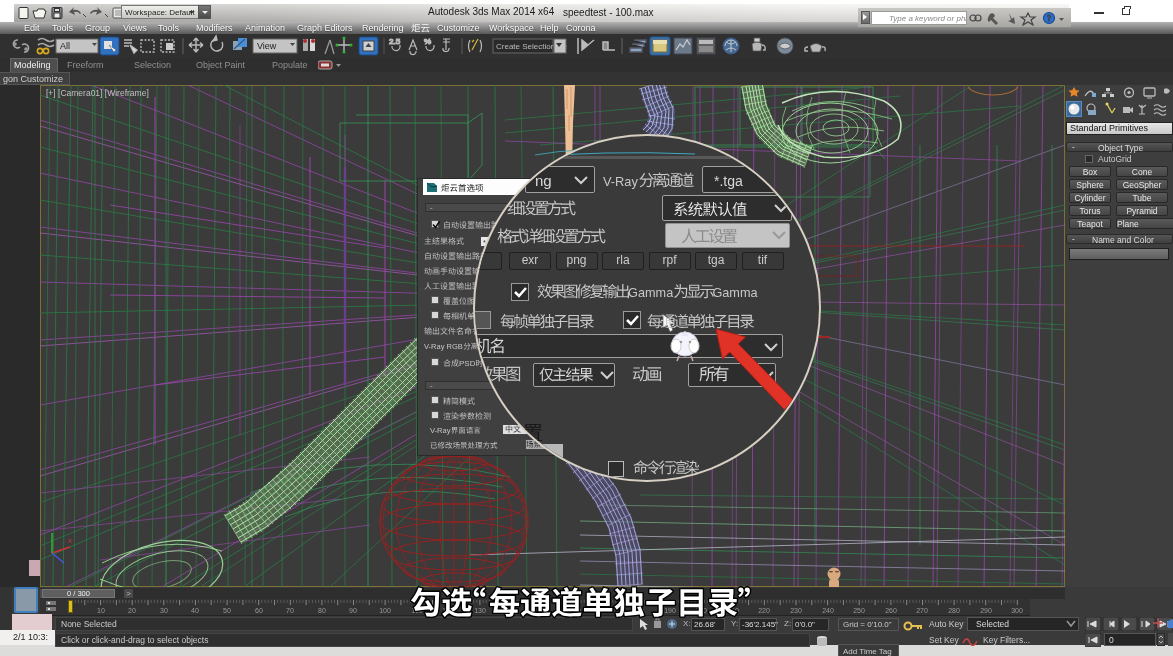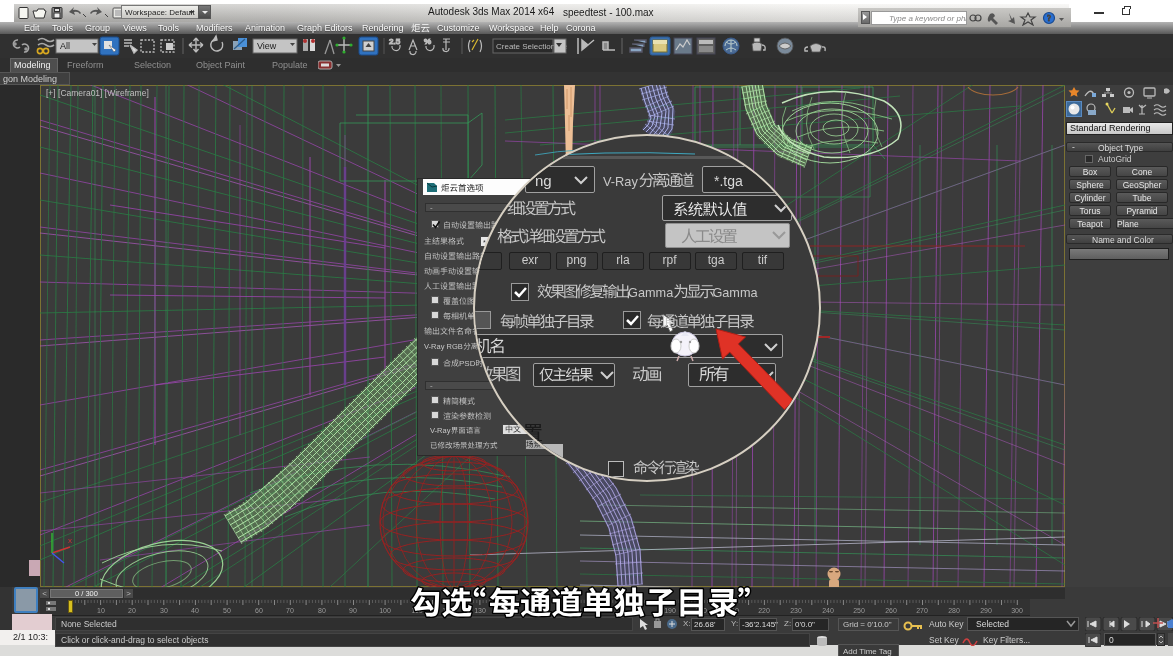--- a/index.html
+++ b/index.html
@@ -278,21 +278,21 @@
 <div class="tx" style="left:134px;top:60px;font-size:9px;color:#909090">Selection</div>
 <div class="tx" style="left:196px;top:60px;font-size:9px;color:#909090">Object Paint</div>
 <div class="tx" style="left:272px;top:60px;font-size:9px;color:#909090">Populate</div>
 <svg class="ab" style="left:318px;top:60px" width="26" height="10">
     <rect x="0" y="1" width="14" height="8" rx="2" fill="#8a3030" stroke="#aaa" stroke-width="1"></rect>
     <rect x="3" y="3.5" width="8" height="3" fill="#ddd"></rect>
     <path d="M18 4 l5 0 -2.5 3 z" fill="#999"></path>
   </svg>
 <div class="ab" style="left:0;top:72px;width:1173px;height:13px;background:#333333"></div>
 <div class="ab" style="left:0;top:72px;width:70px;height:13px;background:#3f3f3f;border:1px solid #555;border-left:none"></div>
-<div class="tx" style="left:3px;top:73.5px;font-size:9px;color:#cfcfcf">gon Modeling</div>
+<div class="tx" style="left:3px;top:73.5px;font-size:9px;color:#cfcfcf">gon Customize</div>
 <div class="ab" style="left:0;top:85px;width:40px;height:525px;background:#2a2a2a"></div>
 <div class="ab" style="left:29px;top:560px;width:11px;height:16px;background:#c9a8b4"></div>
 <svg class="ab" style="left:40px;top:85px" width="1025" height="502" viewBox="0 0 1025 502">
     <rect width="1025" height="502" fill="#3b3b3b" stroke="#7c7233" stroke-width="2"></rect>
     <g opacity="0.88">
       <line x1="0" y1="-70" x2="540" y2="186" stroke="#a348b8" stroke-width="1" opacity="0.8"></line>
       <line x1="0" y1="-20" x2="540" y2="192" stroke="#a348b8" stroke-width="1" opacity="0.8"></line>
       <line x1="0" y1="35" x2="540" y2="197" stroke="#a348b8" stroke-width="1" opacity="0.8"></line>
       <line x1="0" y1="41" x2="540" y2="198" stroke="#b75cc9" stroke-width="1" opacity="0.75"></line>
       <line x1="0" y1="88" x2="540" y2="202" stroke="#a348b8" stroke-width="1" opacity="0.8"></line>
@@ -618,21 +618,21 @@
 <circle cx="8" cy="8" r="5.5" fill="#e8e8e8"></circle>
     <circle cx="6.5" cy="6.5" r="2" fill="#fff"></circle>
 <circle cx="25" cy="7" r="4" fill="none" stroke="#bbb" stroke-width="1.2"></circle>
     <rect x="22" y="9" width="8" height="5" fill="#88a8c8"></rect>
 <path d="M41 3 l5 9 M46 12 l3 -5" stroke="#d8c858" stroke-width="1.4" fill="none"></path>
     <circle cx="41" cy="3" r="1.5" fill="#e8d860"></circle>
 <path d="M57 6 h7 v6 h-7 z M64 8 l3 -2 v6 l-3 -2" fill="#bbb"></path>
 <path d="M76 4 v9 M73 13 h6 M76 7 l4 -3 M76 7 l-3 -3" stroke="#bbb" fill="none" stroke-width="1.2"></path>
 <path d="M88 5 q3 -2.5 6 0 q3 2.5 6 0 M88 9 q3 -2.5 6 0 q3 2.5 6 0 M88 13 q3 -2.5 6 0 q3 2.5 6 0" stroke="#bbb" fill="none" stroke-width="1.1"></path>
 </svg>
-<div class="ab" style="left:1066px;top:122px;width:107px;height:13px;background:linear-gradient(#e8e8e8,#c8c8c8);border:1px solid #222;font-size:9px;color:#111;line-height:11px;padding-left:3px">Standard Rendering</div>
+<div class="ab" style="left:1066px;top:122px;width:107px;height:13px;background:linear-gradient(#e8e8e8,#c8c8c8);border:1px solid #222;font-size:9px;color:#111;line-height:11px;padding-left:3px">Standard Primitives</div>
 <div class="ab" style="left:1066px;top:142px;width:107px;height:10px;background:linear-gradient(#555,#3f3f3f);border:1px solid #2a2a2a;border-radius:2px"></div>
 <div class="tx" style="left:1072px;top:142px;font-size:8.5px;color:#ddd">-</div>
 <div class="tx" style="left:1098px;top:142.5px;font-size:8.5px;color:#ddd">Object Type</div>
 <div class="ab" style="left:1085px;top:155px;width:8px;height:8px;background:#2a2a2a;border:1px solid #666"></div>
 <div class="tx" style="left:1098px;top:154px;font-size:8.5px;color:#ccc">AutoGrid</div>
 <div class="ab" style="left:1069px;top:166px;width:42px;height:11px;background:linear-gradient(#5a5a5a,#454545);border:1px solid #282828;border-radius:2px;font-size:8.5px;color:#e8e8e8;text-align:center;line-height:10px">Box</div>
 <div class="ab" style="left:1116px;top:166px;width:52px;height:11px;background:linear-gradient(#5a5a5a,#454545);border:1px solid #282828;border-radius:2px;font-size:8.5px;color:#e8e8e8;text-align:center;line-height:10px">Cone</div>
 <div class="ab" style="left:1069px;top:179px;width:42px;height:11px;background:linear-gradient(#5a5a5a,#454545);border:1px solid #282828;border-radius:2px;font-size:8.5px;color:#e8e8e8;text-align:center;line-height:10px">Sphere</div>
 <div class="ab" style="left:1116px;top:179px;width:52px;height:11px;background:linear-gradient(#5a5a5a,#454545);border:1px solid #282828;border-radius:2px;font-size:8.5px;color:#e8e8e8;text-align:center;line-height:10px">GeoSpher</div>
 <div class="ab" style="left:1069px;top:192px;width:42px;height:11px;background:linear-gradient(#5a5a5a,#454545);border:1px solid #282828;border-radius:2px;font-size:8.5px;color:#e8e8e8;text-align:center;line-height:10px">Cylinder</div>
@@ -916,21 +916,21 @@
       <use href="#a547d" transform="translate(158.0 337.0) scale(0.01500 -0.01500)" fill="#c8c8c8"></use>
       <use href="#a4ee4" transform="translate(170.9 337.0) scale(0.01500 -0.01500)" fill="#c8c8c8"></use>
       <use href="#a884c" transform="translate(183.8 337.0) scale(0.01500 -0.01500)" fill="#c8c8c8"></use>
       <use href="#a6e32" transform="translate(196.7 337.0) scale(0.01500 -0.01500)" fill="#c8c8c8"></use>
       <use href="#a67d3" transform="translate(209.6 337.0) scale(0.01500 -0.01500)" fill="#c8c8c8"></use>
     </svg>
   </div>
 <div class="ab" style="left:0;top:587px;width:1173px;height:62px;background:#3a3a3a"></div>
 <div class="ab" style="left:40px;top:588px;width:1025px;height:11px;background:#2e2e2e"></div>
 <div class="ab" style="left:40px;top:589px;width:9px;height:9px;background:#4a4a4a;color:#bbb;font-size:8px;text-align:center;line-height:9px">&lt;</div>
-<div class="ab" style="left:50px;top:589px;width:73px;height:9px;background:#5f5f5f;border:1px solid #777;color:#f0f0f0;font-size:7.5px;text-align:center;line-height:8px">0 / 300</div>
+<div class="ab" style="left:42px;top:589px;width:73px;height:9px;background:#5f5f5f;border:1px solid #777;color:#f0f0f0;font-size:7.5px;text-align:center;line-height:8px">0 / 300</div>
 <div class="ab" style="left:124px;top:589px;width:9px;height:9px;background:#4a4a4a;color:#bbb;font-size:8px;text-align:center;line-height:9px">&gt;</div>
 <div class="ab" style="left:40px;top:599px;width:990px;height:17px;background:#323232;border-bottom:1px solid #222"></div>
 <svg class="ab" style="left:40px;top:599px" width="990" height="17" viewBox="0 0 990 17">
     <line x1="29.0" y1="1" x2="29.0" y2="6" stroke="#888" stroke-width="1"></line>
     <line x1="32.2" y1="1" x2="32.2" y2="4" stroke="#666" stroke-width="0.8"></line>
     <line x1="35.3" y1="1" x2="35.3" y2="4" stroke="#666" stroke-width="0.8"></line>
     <line x1="38.5" y1="1" x2="38.5" y2="4" stroke="#666" stroke-width="0.8"></line>
     <line x1="41.6" y1="1" x2="41.6" y2="4" stroke="#666" stroke-width="0.8"></line>
     <line x1="44.8" y1="1" x2="44.8" y2="6" stroke="#888" stroke-width="1"></line>
     <line x1="48.0" y1="1" x2="48.0" y2="4" stroke="#666" stroke-width="0.8"></line>

